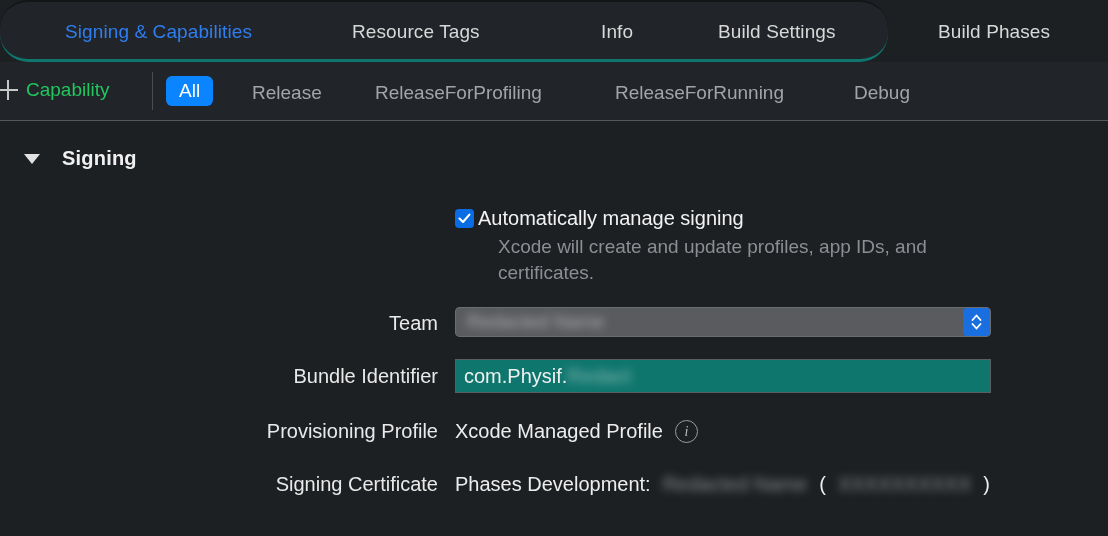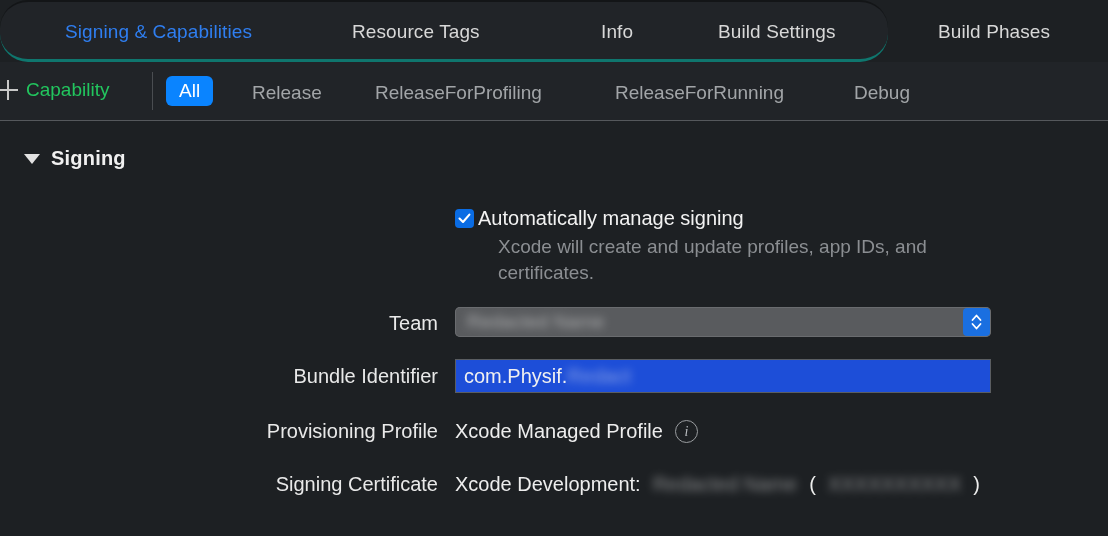--- a/index.html
+++ b/index.html
@@ -122,21 +122,21 @@
     width: 1108px;
     height: 414px;
     background: #1d2023;
   }
 
   .section-header {
     position: absolute;
     left: 24px; top: 25px;
     display: flex;
     align-items: center;
-    gap: 11px;
+    gap: 22px;
     cursor: default;
   }
   .disclosure {
     width: 0; height: 0;
     border-left: 8px solid transparent;
     border-right: 8px solid transparent;
     border-top: 10px solid #e2e2e2;
   }
   .section-title {
     font-size: 20px;
@@ -226,21 +226,21 @@
     align-items: center;
     justify-content: center;
     gap: 2px;
   }
 
   
   .textfield {
     position: absolute;
     left: 455px; top: 362px;
     width: 536px; height: 34px;
-    background: #1d4ed8;
+    background: #0f766e;
     border: 1px solid #5a5d61;
     box-sizing: border-box;
     cursor: text;
   }
   .field-box { top: 237px; }
   .tf-value {
     position: absolute;
     left: 8px; top: 5px;
     font-size: 20px;
     color: #f0f0f0;
@@ -349,21 +349,21 @@
     </div>
 
     <div class="row-label label-profile">Provisioning Profile</div>
     <div class="row-value value-profile">
       <span>Xcode Managed Profile</span>
       <span class="info-icon">i</span>
     </div>
 
     <div class="row-label label-cert">Signing Certificate</div>
     <div class="row-value value-cert">
-      <span>Xcode Development:</span>
+      <span>Phases Development:</span>
       <span class="redact-inline">Redacted Name</span>
       <span>(</span>
       <span class="redact-inline">XXXXXXXXXX</span>
       <span>)</span>
     </div>
 
   </div>
 </div>
 
 </body></html>

